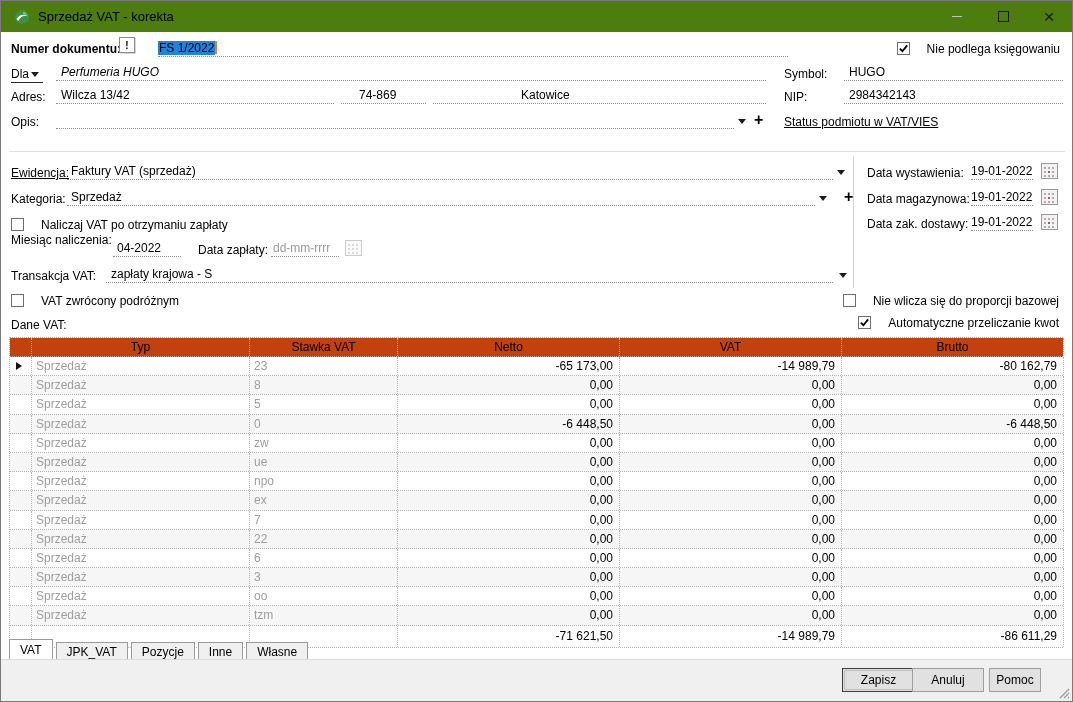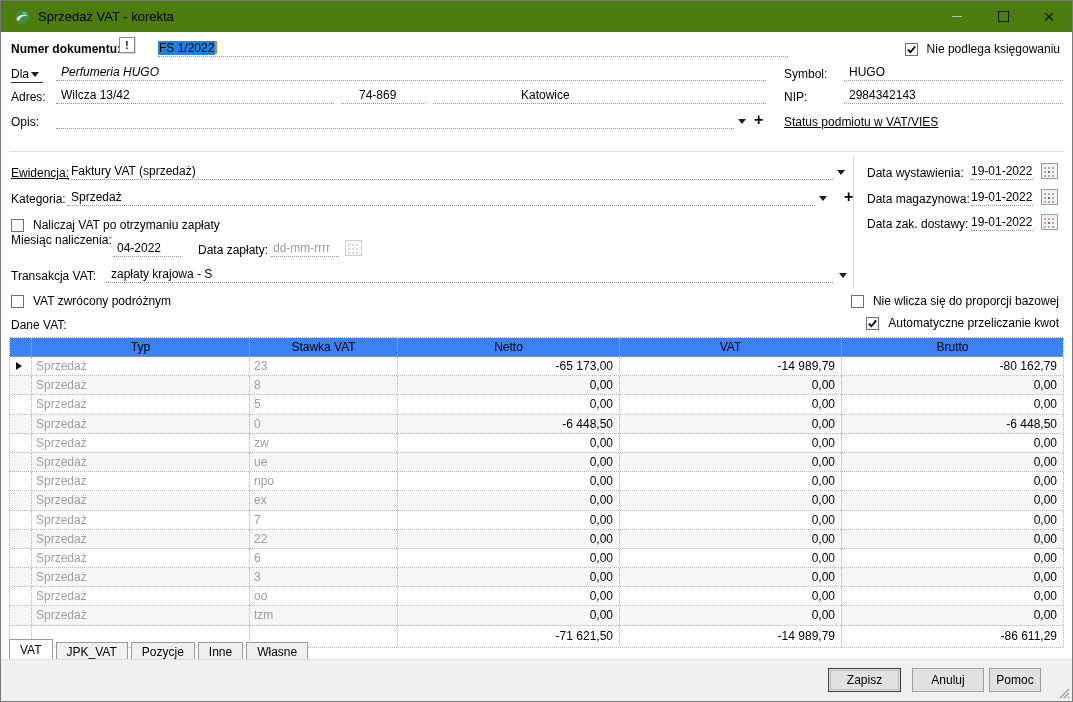--- a/index.html
+++ b/index.html
@@ -15,53 +15,53 @@
   
   .lbl{position:absolute;white-space:nowrap;line-height:15px;}
   .b{font-weight:bold;}
   .fld{position:absolute;height:17px;border-bottom:1px dotted #8f8f8f;white-space:nowrap;overflow:hidden;line-height:16px;box-sizing:border-box;}
   .ph{color:#9a9a9a;margin-top:15px;}
   .sel{background:#1f83dc;color:#000;padding:0 1px;}
   .caret{display:inline-block;width:2px;height:13px;background:#f07f13;vertical-align:-2px;}
   .tri-down{position:absolute;width:0;height:0;border:4px solid transparent;border-top:5px solid #1c1c1c;cursor:pointer;}
   .plusbtn{position:absolute;font-size:16px;font-weight:bold;line-height:14px;cursor:pointer;}
   .linku{position:absolute;text-decoration:underline;color:#000;white-space:nowrap;cursor:pointer;}
-  .cb{position:absolute;display:flex;align-items:center;gap:9px;white-space:nowrap;cursor:pointer;}
+  .cb{position:absolute;display:flex;align-items:flex-start;gap:17px;white-space:nowrap;cursor:pointer;}
   .cb .box{width:13px;height:13px;border:1px solid #6e6e6e;background:#fff;box-sizing:border-box;display:flex;align-items:center;justify-content:center;flex:0 0 13px;}
   .infobtn{position:absolute;width:14px;height:14px;border:1px solid #8a8a8a;background:#fdfdfd;font-size:10px;font-weight:bold;display:flex;align-items:center;justify-content:center;cursor:pointer;box-shadow:1px 1px 0 #d9d9d9;}
   .calbtn{position:absolute;width:17px;height:16px;cursor:pointer;}
   .calbtn.dis{opacity:.5;cursor:default;}
   .hsep{position:absolute;height:1px;background:#e0e0e0;}
   .vsep{position:absolute;width:1px;background:#d4d4d4;}
   
   #vat-table{position:absolute;left:8px;top:336px;width:1054px;border-top:1px dotted #a8a8a8;border-left:1px dotted #a8a8a8;box-sizing:border-box;}
   .trow{display:flex;height:18.2px;border-bottom:1px dotted #b3b3b3;background:#fff;}
   .trow.alt{background:#f6f6f6;}
-  .trow.thead{height:18px;background:#3b82f6;border-bottom:1px dotted #a8a8a8;}
+  .trow.thead{height:18px;background:#c2410c;border-bottom:1px dotted #a8a8a8;}
   .tc{box-sizing:border-box;border-right:1px dotted #b3b3b3;line-height:18px;overflow:hidden;white-space:nowrap;}
   .c0{width:22px;flex:0 0 22px;display:flex;align-items:center;justify-content:center;}
   .c1{width:218px;flex:0 0 218px;padding-left:4px;}
   .c2{width:148px;flex:0 0 148px;padding-left:4px;}
   .c3{width:222px;flex:0 0 222px;}
   .c4{width:222px;flex:0 0 222px;}
   .c5{width:222px;flex:0 0 222px;}
   .thead .tc{text-align:center;padding:0;color:#000;}
   .gray{color:#9e9e9e;}
   .num{text-align:right;padding-right:6px;}
   .rowmark{width:0;height:0;border:4px solid transparent;border-left:6px solid #111;}
   .trow.sum{height:21px;background:#fff;font-weight:normal;}
   .trow.sum .tc{line-height:20px;}
   
   #tabs{position:absolute;left:8px;top:638px;height:22px;display:flex;align-items:flex-end;}
   .tab{border:1px solid #9a9a9a;background:#f0f0f0;height:19px;line-height:18px;padding:0 10px;margin-right:3px;box-sizing:border-box;cursor:pointer;white-space:nowrap;}
   .tab.active{background:#fff;height:22px;line-height:21px;border-bottom:1px solid #fff;}
   
   #footer{position:absolute;left:0;right:0;bottom:0;height:41px;background:#f0f0f0;border-top:1px solid #dcdcdc;}
   .btn{position:absolute;top:8px;height:24px;background:#e1e1e1;border:1px solid #9e9e9e;font-size:12px;font-family:inherit;cursor:pointer;padding:0;}
-  .btn.default{border:1px solid #3c3c3c;box-shadow:inset 0 0 0 1px #e1e1e1, inset 0 0 0 2px #bdbdbd;}
+  .btn.default{border:1px solid #3c3c3c;box-shadow:inset 0 0 0 1px #e1e1e1, inset 0 0 0 2px #bdbdbd;margin-left:14px;}
   #grip{position:absolute;right:2px;bottom:2px;width:13px;height:13px;cursor:nwse-resize;}
 </style>
 </head>
 <body>
 
 <div id="win">
 
   <div class="titlebar">
     <svg class="app-icon" viewBox="0 0 16 16">
       <circle cx="8" cy="8" r="7" fill="#3f8f45"></circle>

